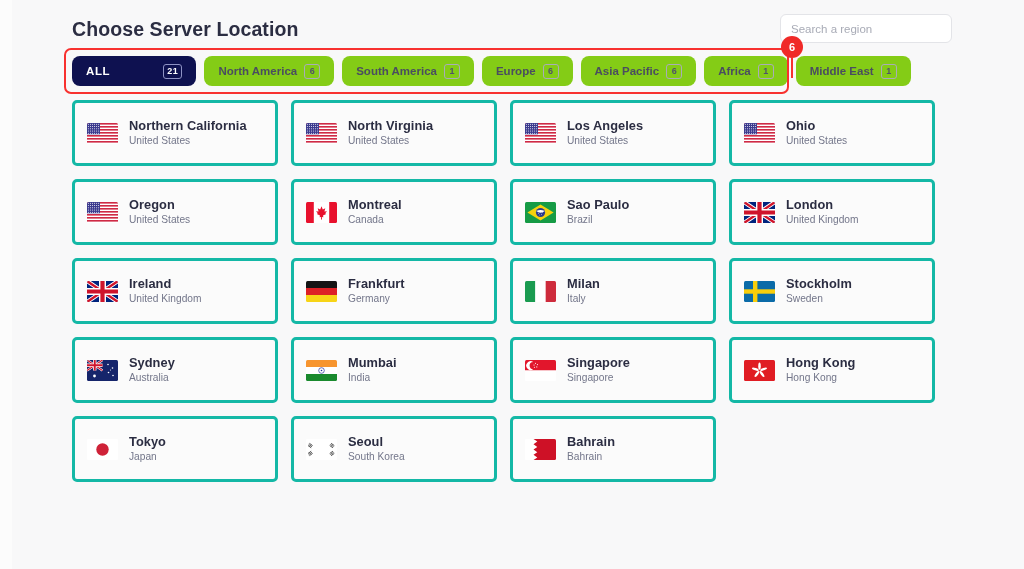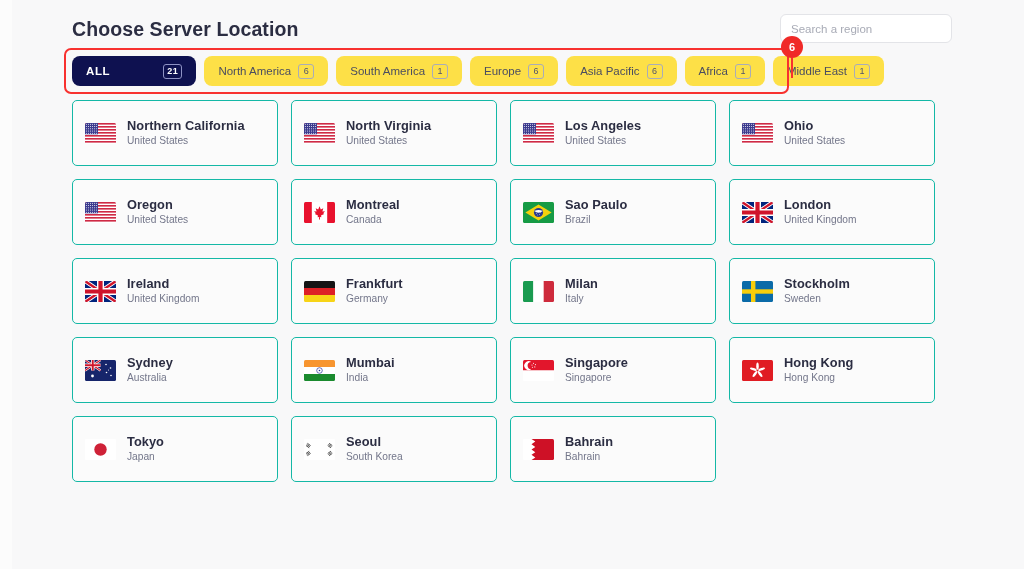--- a/index.html
+++ b/index.html
@@ -62,24 +62,24 @@
     gap: 8px;
     align-items: center;
   }
   .tab {
     display: flex;
     align-items: center;
     gap: 7px;
     height: 30px;
     padding: 0 14px;
     border-radius: 8px;
-    background: #fde047;
+    background: #84cc16;
     color: #4a4d60;
     font-size: 11.5px;
-    font-weight: 400;
+    font-weight: 700;
     white-space: nowrap;
     cursor: pointer;
     border: none;
     font-family: "Liberation Sans", sans-serif;
   }
   .tab.active {
     background: #0e1150;
     color: #ffffff;
     font-weight: 700;
     letter-spacing: 0.6px;
@@ -140,21 +140,21 @@
     position: absolute;
     left: 72px; top: 100px;
     width: 862px;
     display: grid;
     grid-template-columns: repeat(4, 206px);
     gap: 13px 13px;
   }
   .card {
     height: 66px;
     background: #fbfbfb;
-    border: 1px solid #14b8a6;
+    border: 3px solid #14b8a6;
     border-radius: 5px;
     display: flex;
     align-items: center;
     padding-left: 12px;
     gap: 11px;
     cursor: pointer;
   }
   .flag {
     width: 31px; height: 21px;
     flex: 0 0 31px;

